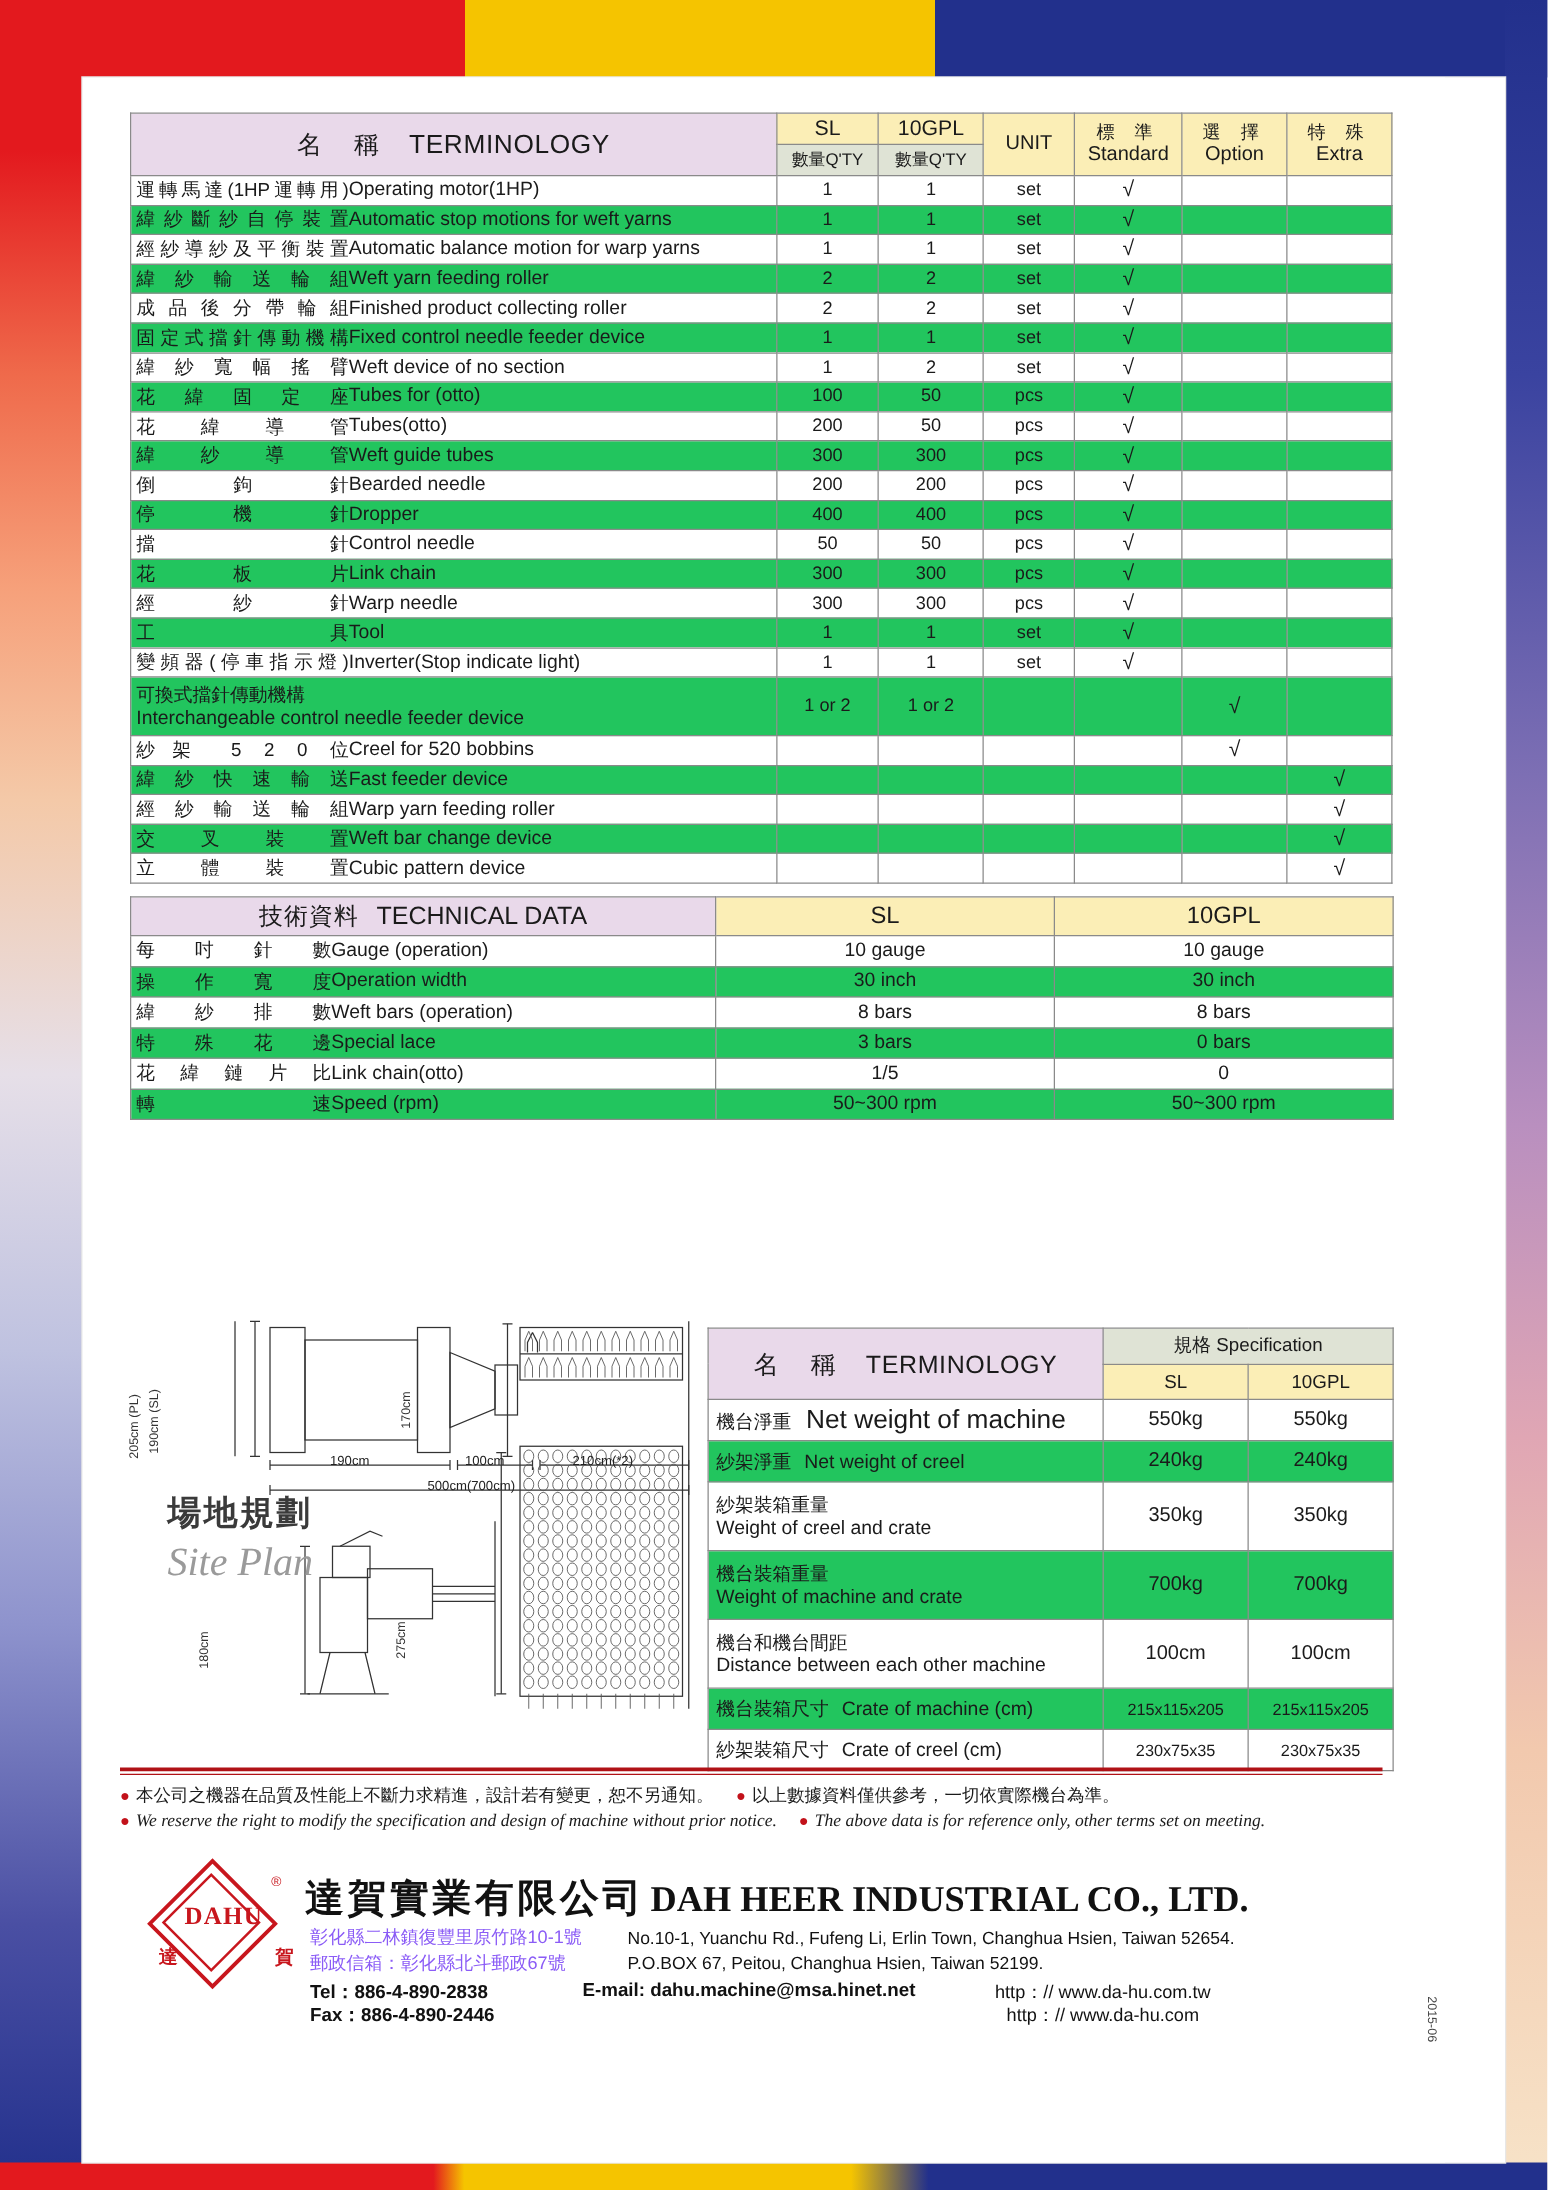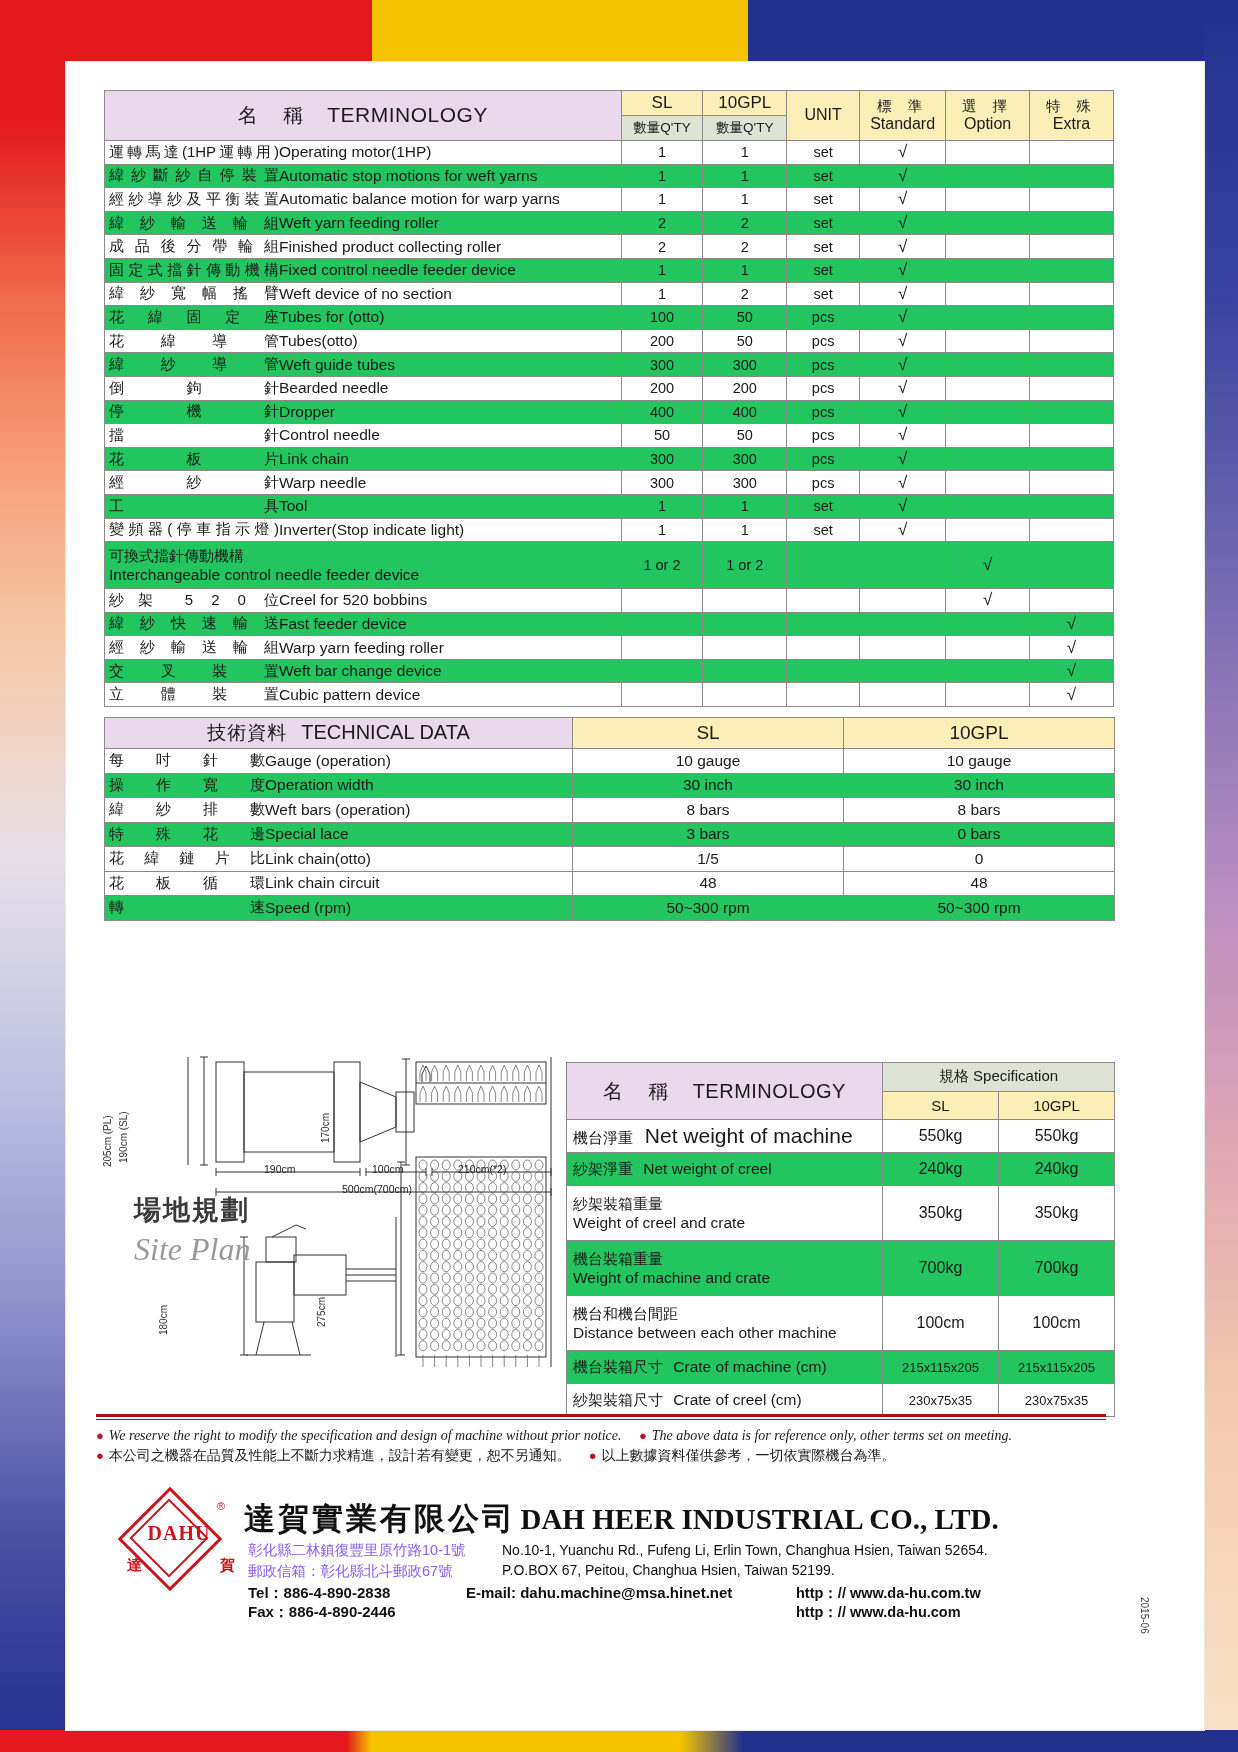--- a/index.html
+++ b/index.html
@@ -72,21 +72,21 @@
   .logo-text{position:absolute;left:12px;top:22px;width:92px;text-align:center;font-size:20px;
      color:#c8161d;font-weight:700;letter-spacing:1px;font-family:"Liberation Serif",serif;}
   .logo-reg{position:absolute;left:96px;top:0px;font-size:11px;color:#c8161d;}
   .logo-cn{position:absolute;left:6px;top:56px;width:108px;display:flex;justify-content:space-between;
      font-size:15px;color:#c8161d;font-weight:700;}
   .cn-company{font-size:31px;font-weight:700;letter-spacing:3px;color:#111;}
   .en-company{font-size:29px;font-weight:700;color:#111;font-family:"Liberation Serif",serif;}
   .addr{font-size:14.5px;color:#8b5cf6;line-height:1.45;}
   .addr-en{font-size:14px;color:#111;line-height:1.45;}
   .tel{font-size:15px;font-weight:700;color:#111;}
-  .url{font-size:14.5px;font-weight:700;color:#111;}
+  .url{font-size:14.5px;font-weight:400;color:#111;text-align:center;}
   .sidecode{position:absolute;right:6px;bottom:96px;writing-mode:vertical-rl;font-size:10px;color:#444;}
 </style>
 </head>
 <body>
 
 <div class="band band-red"></div>
 <div class="band band-yellow"></div>
 <div class="band band-blue"></div>
 <div class="left-strip"></div>
 <div class="right-strip"></div>
@@ -378,25 +378,20 @@
           </tr>
           <tr class="row-alt">
             <td class="rowcell" style="height: 23.5px;"><span class="cn-name" style="width: 156px;">特殊花邊</span><span class="en-name">Special lace</span></td>
             <td class="c rowcell" style="font-size: 15.5px;">3  bars</td>
             <td class="c rowcell" style="font-size: 15.5px;">0  bars</td>
           </tr>
           <tr class="row-white">
             <td class="rowcell" style="height: 23.5px;"><span class="cn-name" style="width: 156px;">花緯鏈片比</span><span class="en-name">Link chain(otto)</span></td>
             <td class="c rowcell" style="font-size: 15.5px;">1/5</td>
             <td class="c rowcell" style="font-size: 15.5px;">0</td>
-          </tr>
-          <tr class="row-white">
-            <td class="rowcell" style="height: 23.5px;"><span class="cn-name" style="width: 156px;">花板循環</span><span class="en-name">Link chain circuit</span></td>
-            <td class="c rowcell" style="font-size: 15.5px;">48</td>
-            <td class="c rowcell" style="font-size: 15.5px;">48</td>
           </tr>
           <tr class="row-alt">
             <td class="rowcell" style="height: 23.5px;"><span class="cn-name" style="width: 156px;">轉速</span><span class="en-name">Speed (rpm)</span></td>
             <td class="c rowcell" style="font-size: 15.5px;">50~300 rpm</td>
             <td class="c rowcell" style="font-size: 15.5px;">50~300 rpm</td>
           </tr>
         </tbody>
   </table>
 
   <div class="siteplan">
@@ -766,27 +761,27 @@
             <td class="rowcell" style="padding: 2px 6px; height: 28px;"><span style="font-size: 15px;">紗架裝箱尺寸</span><span style="font-size: 15.5px; margin-left: 6px;"> Crate of creel (cm)</span></td>
             <td class="c rowcell" style="font-size: 13px;">230x75x35</td>
             <td class="c rowcell" style="font-size: 13px;">230x75x35</td>
           </tr>
         </tbody>
   </table>
 
   <div class="notes">
     <div class="rule"></div>
     <div class="rule2"></div>
+    <div class="note-line">
+      <span class="dot">●</span><span>本公司之機器在品質及性能上不斷力求精進，設計若有變更，恕不另通知。</span>
+      <span class="dot" style="margin-left:14px;">●</span><span>以上數據資料僅供參考，一切依實際機台為準。</span>
+    </div>
     <div class="note-line note-en">
       <span class="dot">●</span><span>We reserve the right to modify the specification and design of machine without prior notice.</span>
       <span class="dot" style="margin-left:14px;">●</span><span>The above data is for reference only, other terms set on meeting.</span>
-    </div>
-    <div class="note-line">
-      <span class="dot">●</span><span>本公司之機器在品質及性能上不斷力求精進，設計若有變更，恕不另通知。</span>
-      <span class="dot" style="margin-left:14px;">●</span><span>以上數據資料僅供參考，一切依實際機台為準。</span>
     </div>
   </div>
 
   <div class="company">
     <div class="logo">
       <div class="diamond"></div>
       <div class="diamond-in"></div>
       <div class="logo-text">DAHU</div>
       <div class="logo-reg">®</div>
       <div class="logo-cn">

